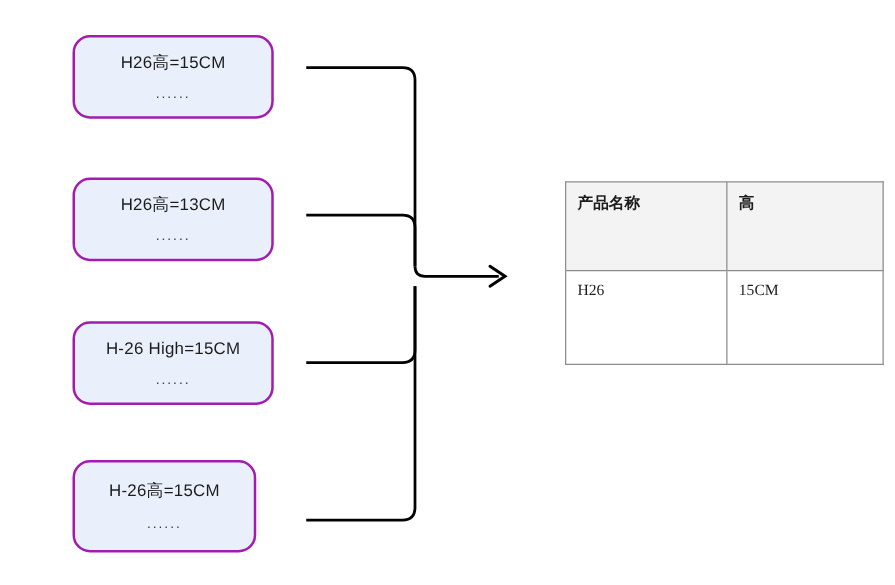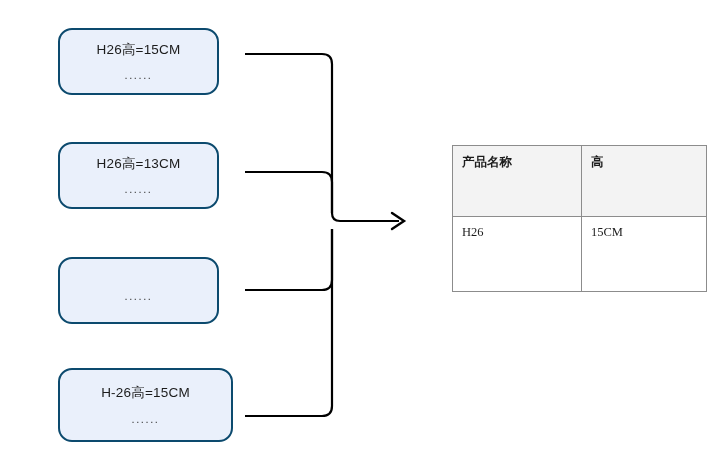--- a/index.html
+++ b/index.html
@@ -12,21 +12,21 @@
     width: 716px;
     height: 468px;
     background: #ffffff;
     overflow: hidden;
     font-family: "Liberation Sans", "DejaVu Sans", sans-serif;
   }
   .source-box {
     position: absolute;
     box-sizing: border-box;
     background: #eaf0fb;
-    border: 2px solid #0c4a6e;
+    border: 2px solid #a21caf;
     border-radius: 14px;
     display: flex;
     flex-direction: column;
     align-items: center;
     justify-content: center;
   }
   .source-title {
     font-size: 13.5px;
     color: #1c1c1c;
     line-height: 1.2;
@@ -90,24 +90,25 @@
     <div class="source-title">H26高=15CM</div>
     <div class="source-ellipsis">......</div>
   </div>
 
   <div class="source-box" style="left:58px; top:142px; width:161px; height:67px;">
     <div class="source-title">H26高=13CM</div>
     <div class="source-ellipsis">......</div>
   </div>
 
   <div class="source-box" style="left:58px; top:257px; width:161px; height:67px;">
+    <div class="source-title">H-26 High=15CM</div>
     <div class="source-ellipsis">......</div>
   </div>
 
-  <div class="source-box" style="left:58px; top:368px; width:175px; height:74px;">
+  <div class="source-box" style="left:58px; top:368px; width:147px; height:74px;">
     <div class="source-title">H-26高=15CM</div>
     <div class="source-ellipsis">......</div>
   </div>
 
   <svg id="connector-svg" viewBox="0 0 716 468">
     <g fill="none" stroke="#000000" stroke-width="2.2" stroke-linecap="butt" stroke-linejoin="round">
 
       <path d="M245,54 L322,54 Q332,54 332,64 L332,213"></path>
 
       <path d="M245,172 L322,172 Q332,172 332,182 L332,213"></path>

